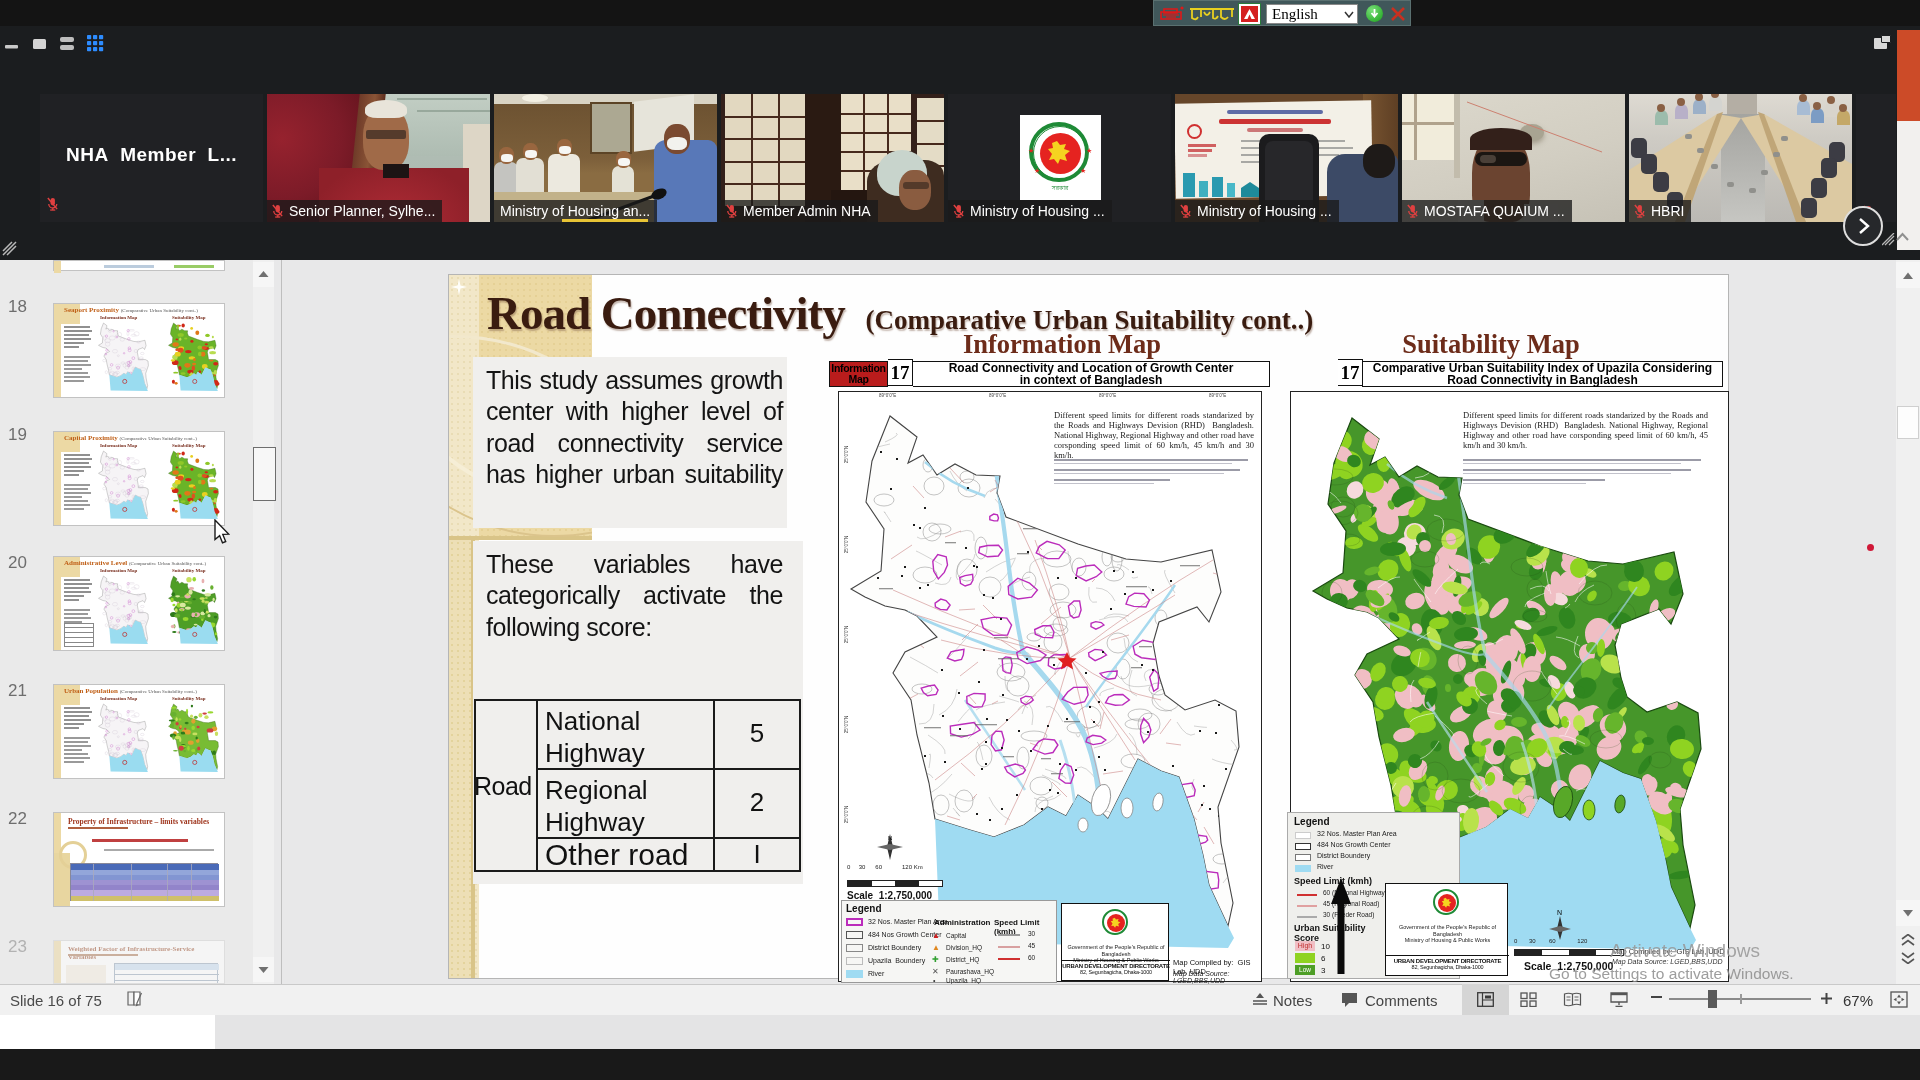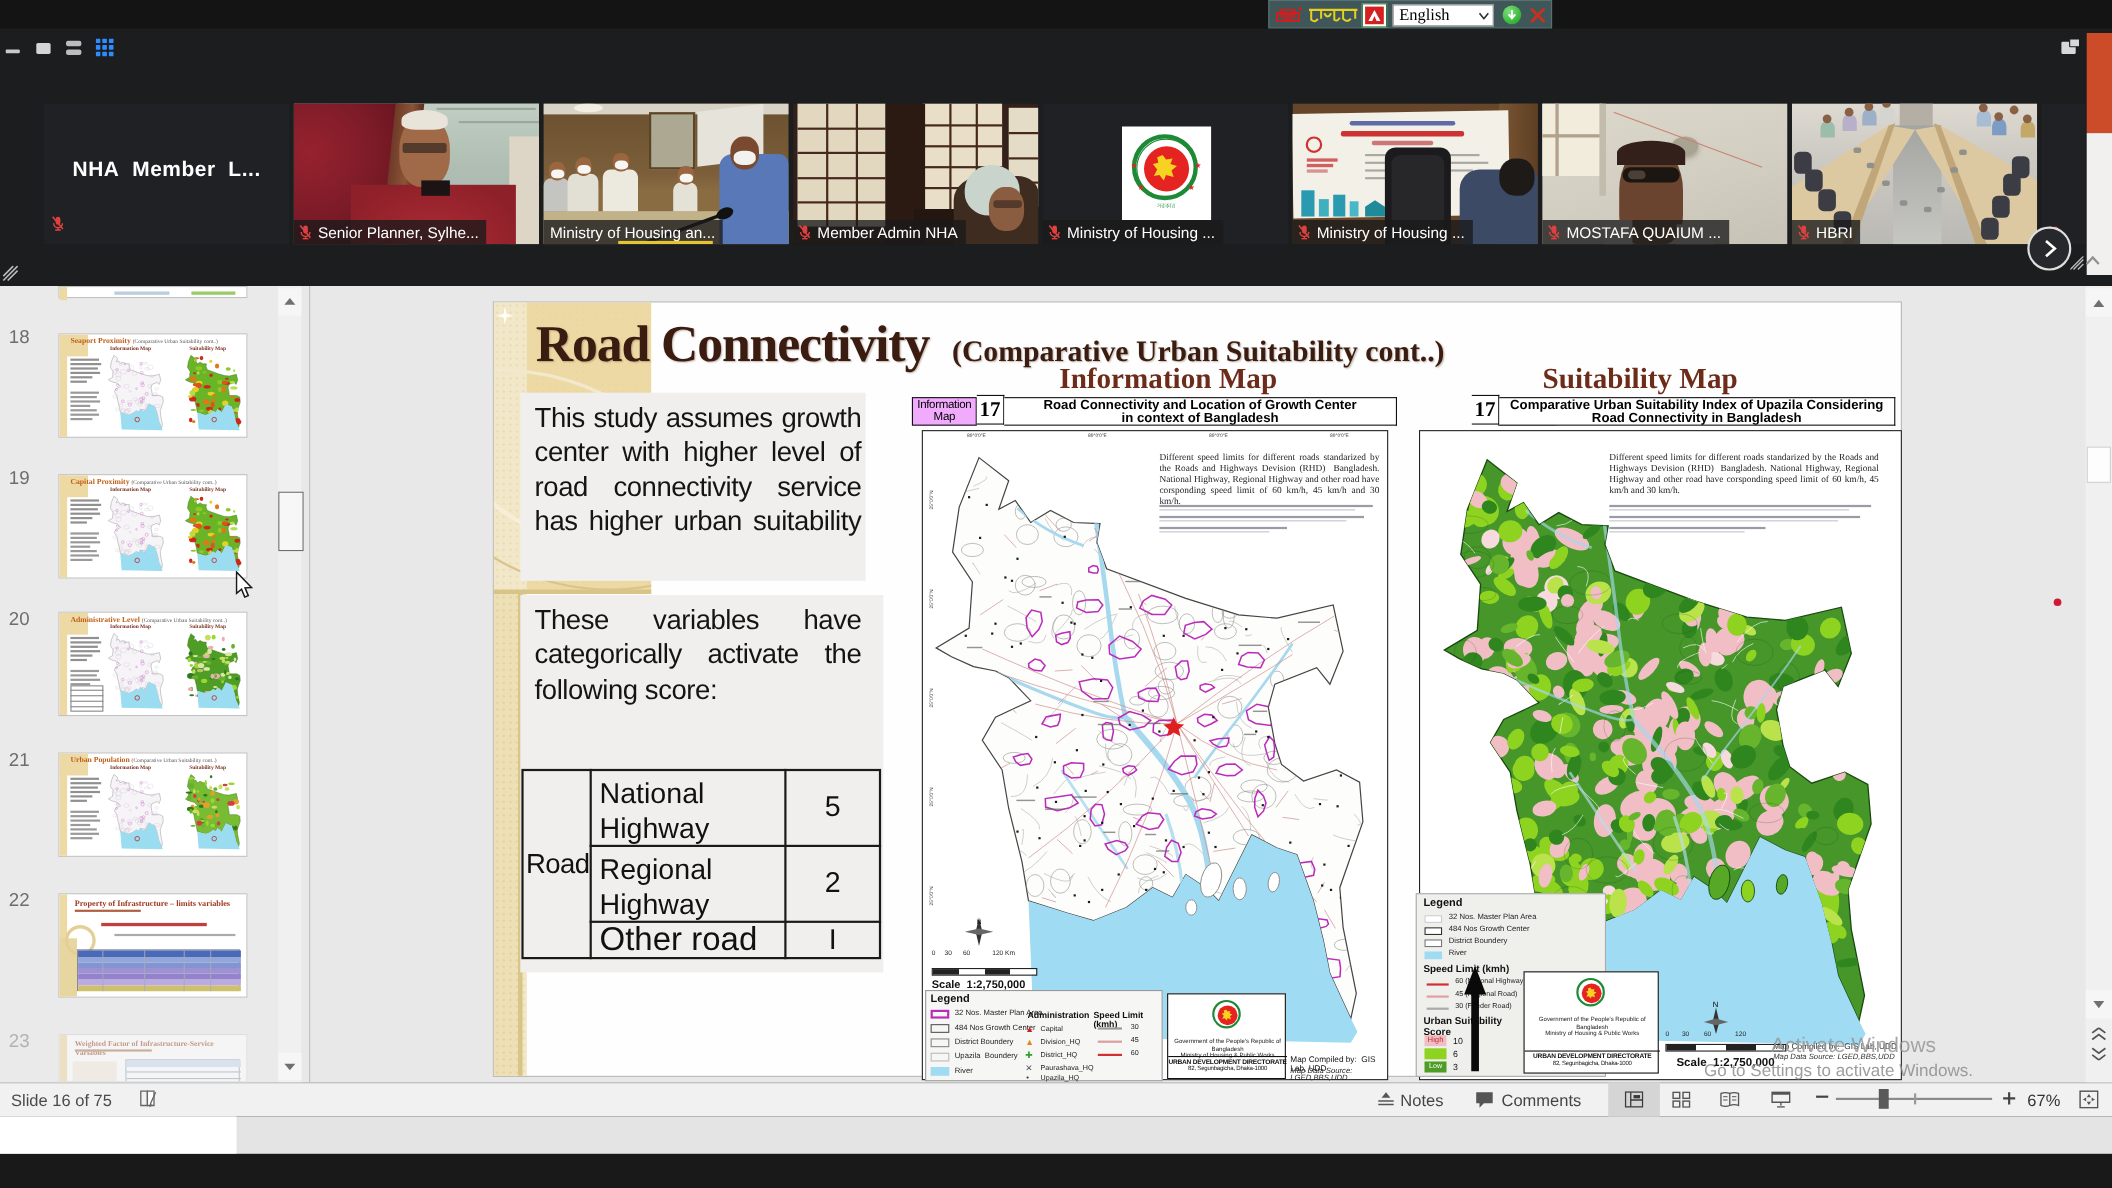--- a/index.html
+++ b/index.html
@@ -1012,30 +1012,30 @@
 <div class="a" style="left:486px;top:460px;width:297px;font-size:25px;letter-spacing:-0.4px;color:#141414;text-align:justify;text-align-last:justify;white-space:nowrap">has higher urban suitability</div>
 <div class="a" style="left:473px;top:541px;width:330px;height:343px;background:#f0efed"></div>
 <div class="a" style="left:486px;top:550px;width:297px;font-size:25px;letter-spacing:-0.4px;color:#141414;text-align:justify;text-align-last:justify;white-space:nowrap">These variables have</div>
 <div class="a" style="left:486px;top:581px;width:297px;font-size:25px;letter-spacing:-0.4px;color:#141414;text-align:justify;text-align-last:justify;white-space:nowrap">categorically activate the</div>
 <div class="a" style="left:486px;top:613px;width:297px;font-size:25px;letter-spacing:-0.4px;color:#141414;;white-space:nowrap">following score:</div>
 <div class="a" style="left:474px;top:699px;width:327px;height:173px;border:2px solid #1a1a1a"></div>
 <div class="a" style="left:536px;top:699px;width:2px;height:173px;background:#1a1a1a"></div>
 <div class="a" style="left:713px;top:699px;width:2px;height:173px;background:#1a1a1a"></div>
 <div class="a" style="left:536px;top:768px;width:265px;height:2px;background:#1a1a1a"></div>
 <div class="a" style="left:536px;top:837px;width:265px;height:2px;background:#1a1a1a"></div>
-<div class="a" style="left:474px;top:772px;width:62px;text-align:right;font-size:25px;letter-spacing:-0.5px;color:#111">Road</div>
+<div class="a" style="left:474px;top:772px;width:62px;text-align:left;font-size:25px;letter-spacing:-0.5px;color:#111">Road</div>
 <div class="a" style="left:545px;top:706px;font-size:26px;color:#111">National</div>
 <div class="a" style="left:545px;top:738px;font-size:26px;color:#111">Highway</div>
 <div class="a" style="left:545px;top:775px;font-size:26px;color:#111">Regional</div>
 <div class="a" style="left:545px;top:807px;font-size:26px;color:#111">Highway</div>
 <div class="a" style="left:545px;top:838px;font-size:30px;color:#111">Other road</div>
 <div class="a" style="left:713px;top:718px;width:88px;text-align:center;font-size:26px;color:#111">5</div>
 <div class="a" style="left:713px;top:787px;width:88px;text-align:center;font-size:26px;color:#111">2</div>
 <div class="a" style="left:713px;top:839px;width:88px;text-align:center;font-size:26px;color:#111">I</div>
-<div class="a" style="left:829px;top:361px;width:59px;height:26px;background:#f0abfc;border:1.5px solid #111;display:flex;align-items:center;justify-content:center;text-align:center;font-size:10.5px;font-weight:normal;line-height:11px;color:#000;letter-spacing:-0.3px">Information<br>Map</div>
+<div class="a" style="left:829px;top:361px;width:59px;height:26px;background:#b91c1c;border:1.5px solid #111;display:flex;align-items:center;justify-content:center;text-align:center;font-size:10.5px;font-weight:bold;line-height:11px;color:#000;letter-spacing:-0.3px">Information<br>Map</div>
 <div class="a" style="left:888px;top:359px;width:25px;height:27px;background:#fff;border:1.5px solid #111;border-left:none;font-family:'Liberation Serif',serif;font-size:19px;font-weight:bold;color:#000;text-align:center;line-height:25px">17</div>
 <div class="a" style="left:913px;top:361px;width:357px;height:26px;background:#fff;border:1.5px solid #111;border-left:none;display:flex;flex-direction:column;align-items:center;justify-content:center;font-size:12px;font-weight:bold;line-height:12.5px;color:#000">
     <div>Road Connectivity and Location of Growth Center</div>
     <div>in context of Bangladesh</div>
   </div>
 <div class="a" style="left:838px;top:391px;width:424px;height:591px;background:#fff;border:1.2px solid #222">
 <div class="a" style="left:6px;top:8px;width:412px;height:548px">
       <svg width="424" height="560" viewBox="0 0 424 560" style="position:absolute;left:0;top:0">
         <defs>
           <clipPath id="bd1">

